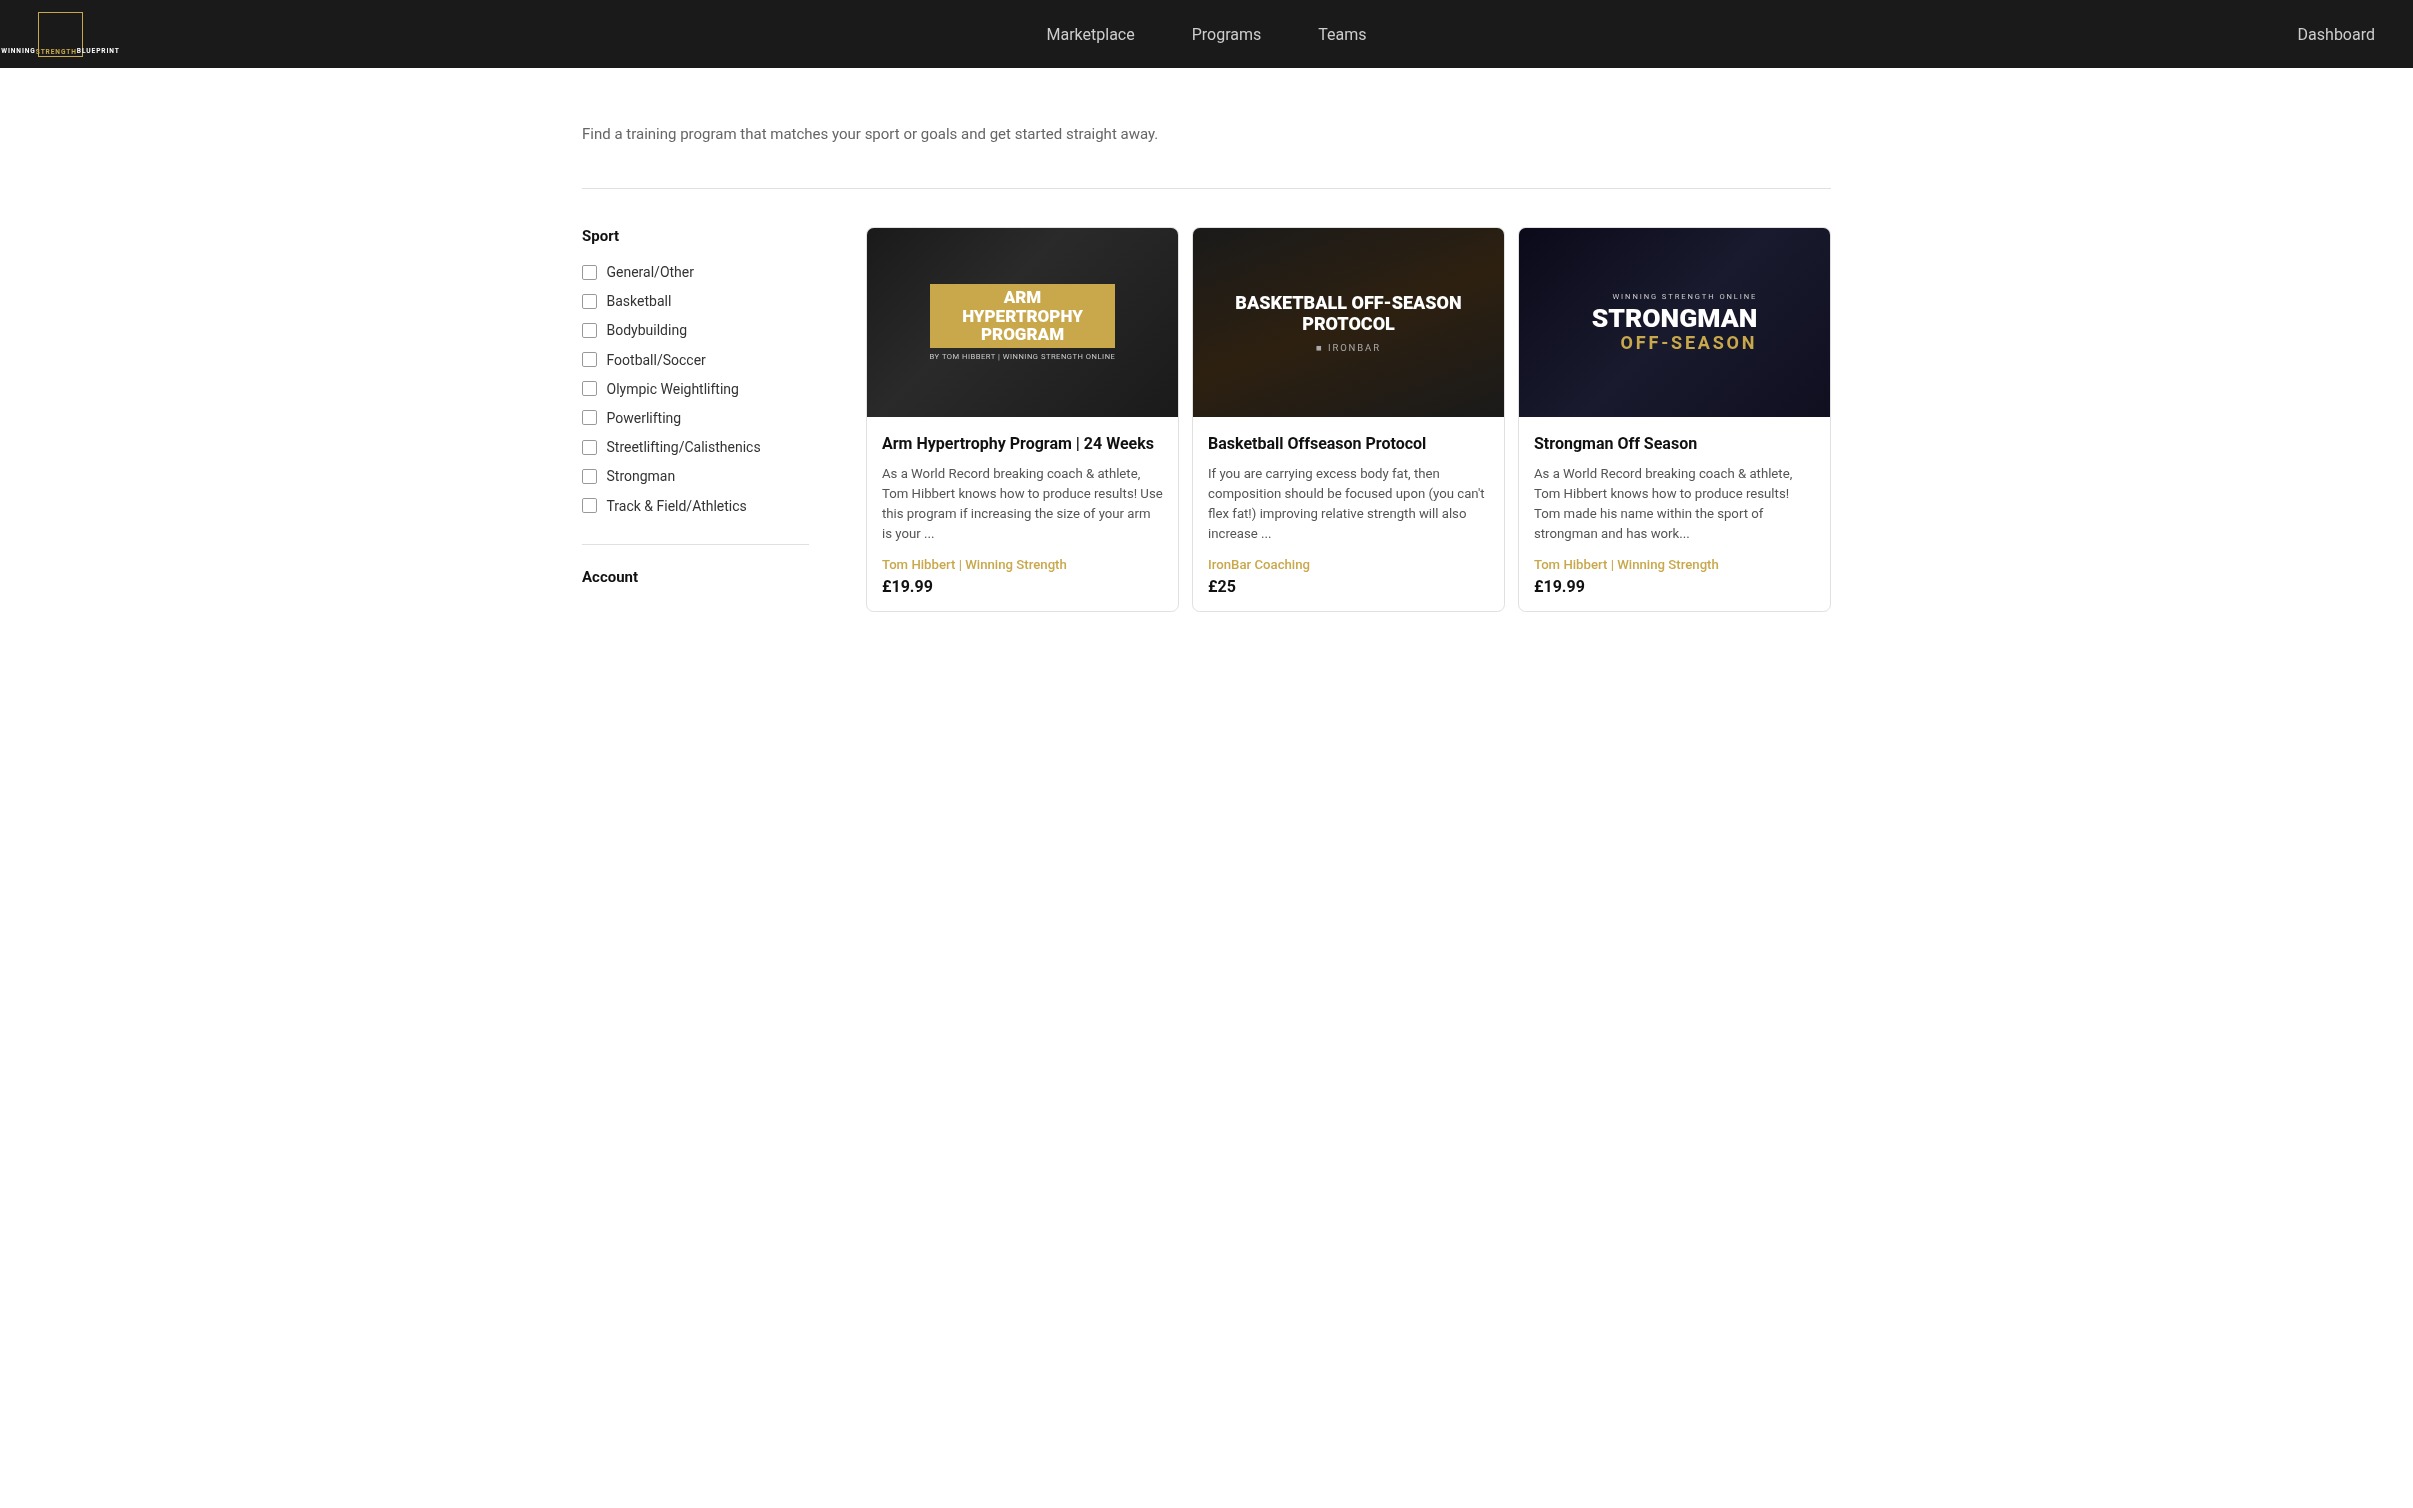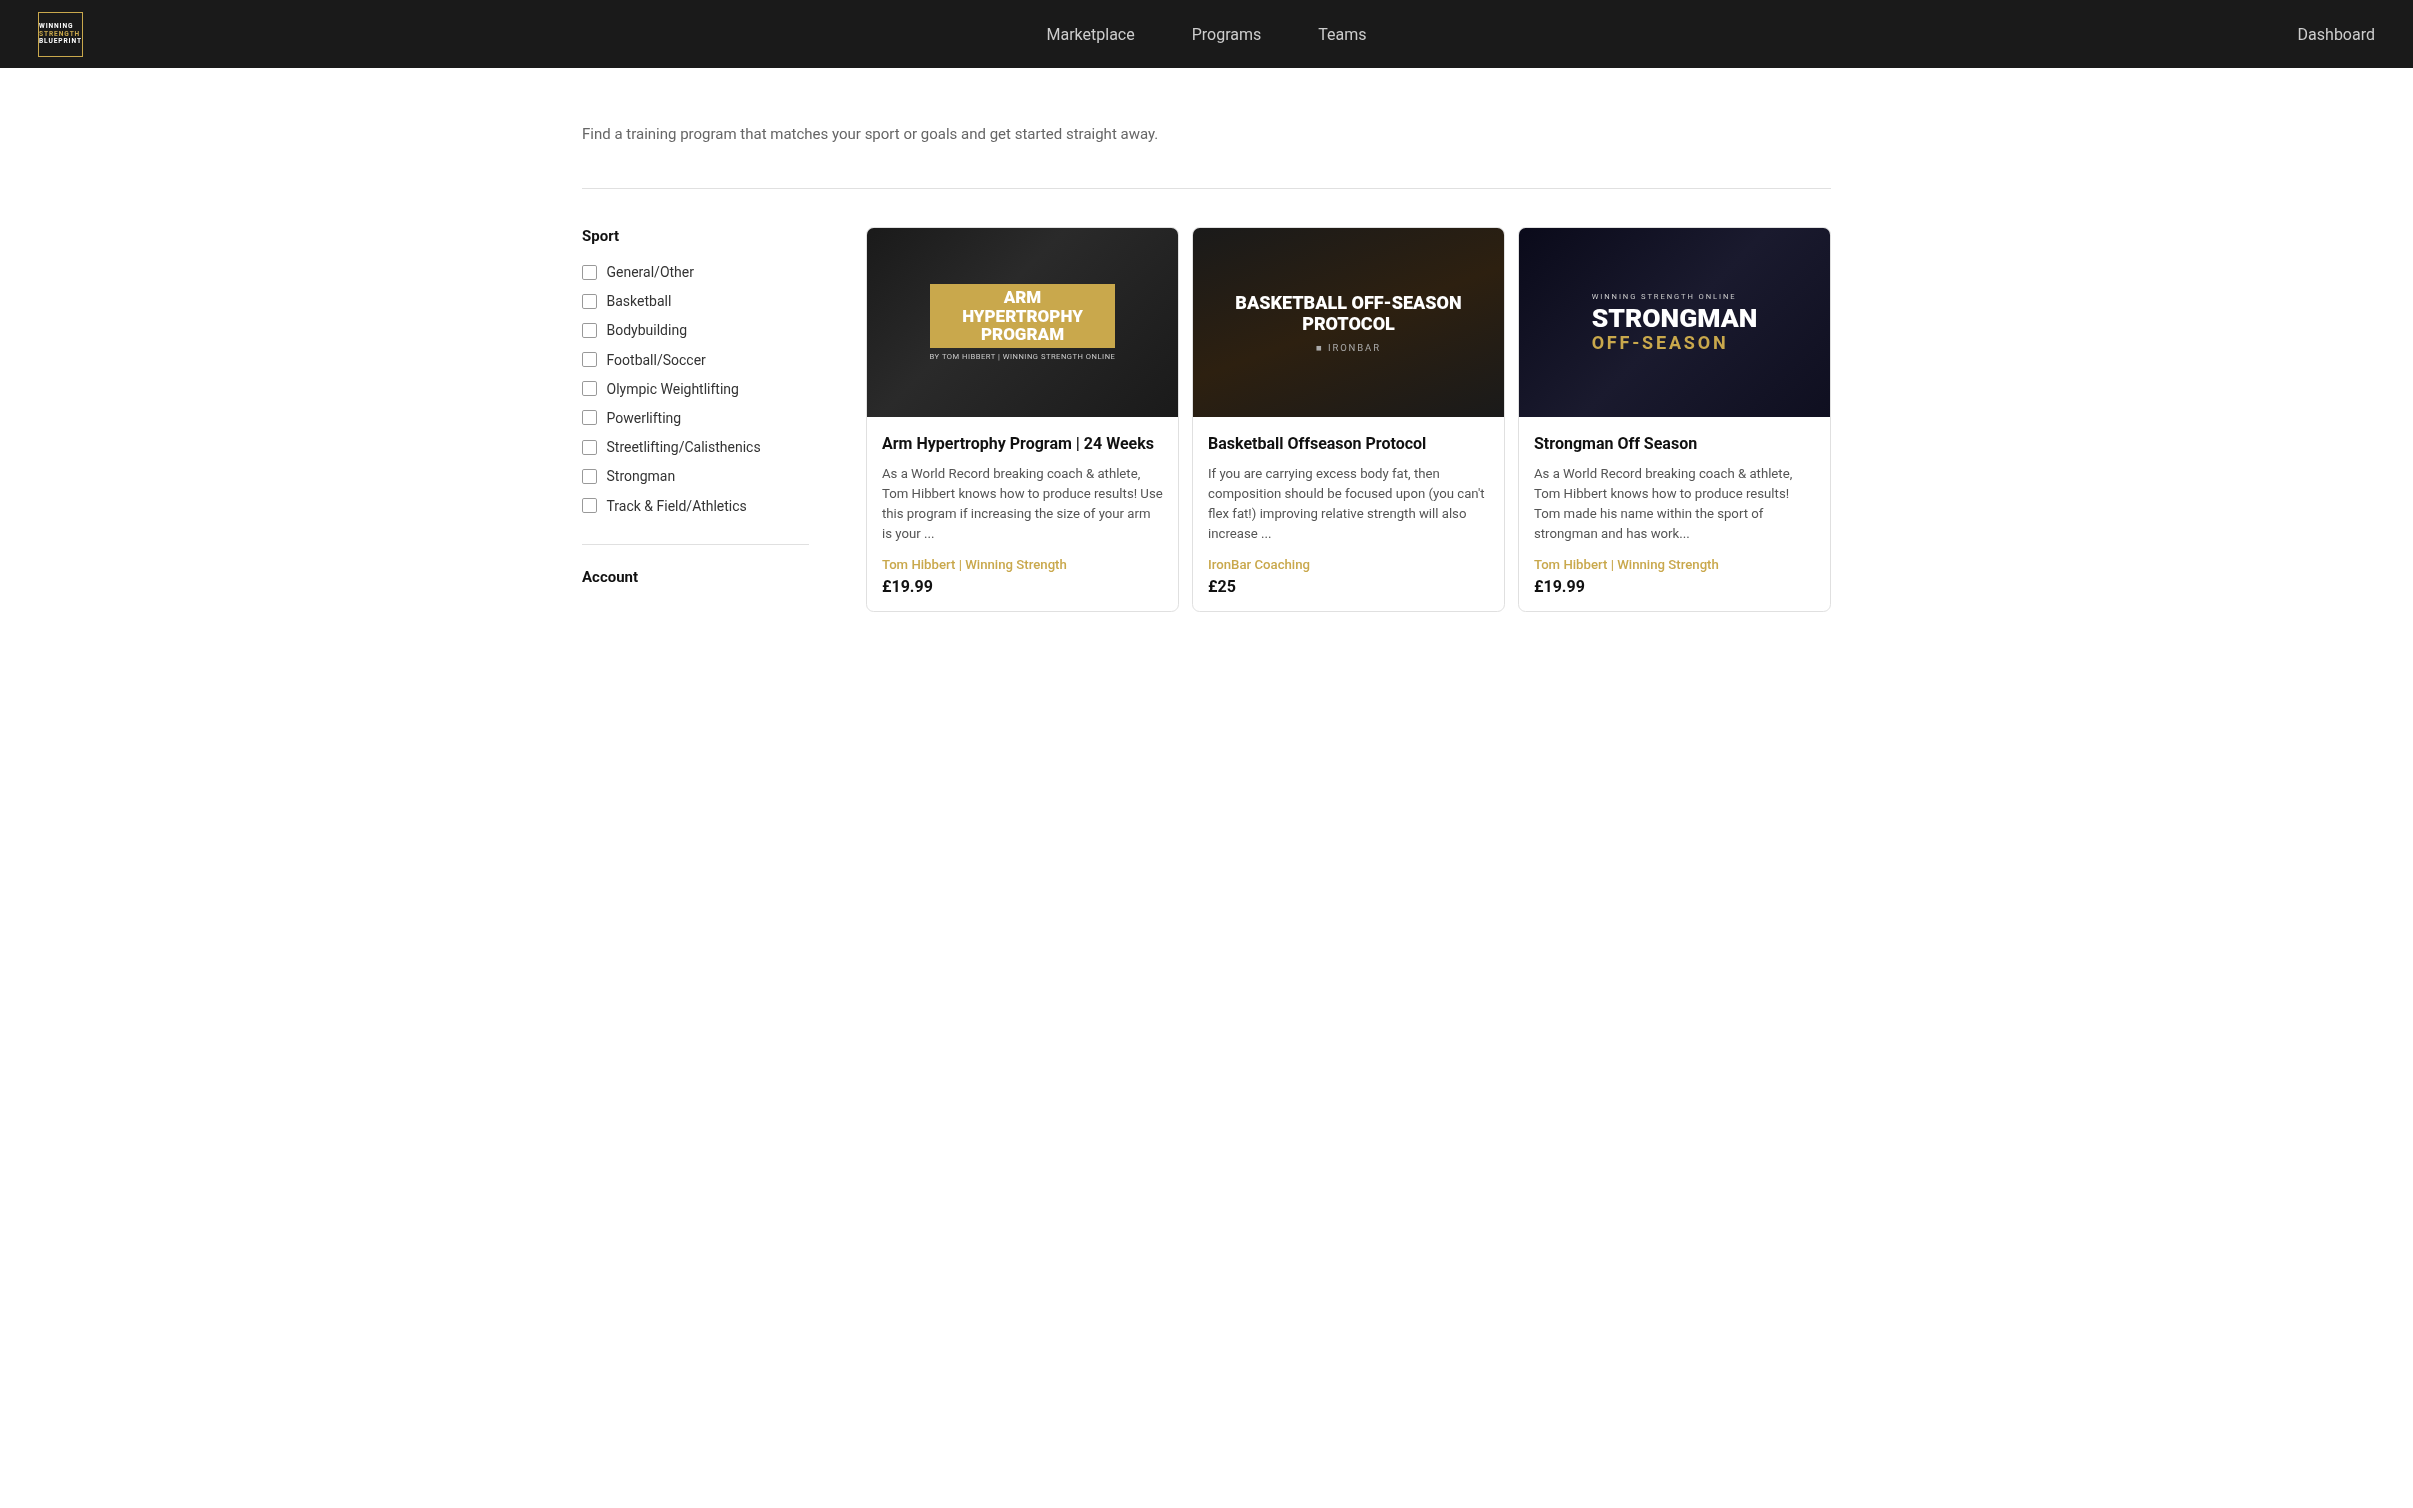--- a/index.html
+++ b/index.html
@@ -17,23 +17,23 @@
     .nav-logo {
       display: flex;
       align-items: center;
       gap: 7.6px;
     }
     .logo-box {
       width: 45px;
       height: 45px;
       border: 1.9px solid #c9a84c;
       display: flex;
-      align-items: flex-start;
+      align-items: flex-end;
       justify-content: center;
-      flex-direction: column;
+      flex-direction: row;
     }
     .logo-text-top { color: #fff; font-size: 6.6px; font-weight: 700; letter-spacing: 0.9px; text-align: center; line-height: 1.1; }
     .logo-text-accent { color: #c9a84c; font-size: 6.6px; font-weight: 700; letter-spacing: 0.9px; text-align: center; }
     .nav-links {
       display: flex;
       gap: 57px;
       position: absolute;
       left: 50%;
       transform: translateX(-50%);
     }
@@ -313,21 +313,21 @@
         <div class="product-info">
           <div class="product-name">Basketball Offseason Protocol</div>
           <div class="product-desc">If you are carrying excess body fat, then composition should be focused upon (you can't flex fat!) improving relative strength will also increase ...</div>
           <div class="product-author">IronBar Coaching</div>
           <div class="product-price">£25</div>
         </div>
       </div>
 
       <div class="product-card">
         <div class="product-image-container card-strongman">
-          <div style="text-align:left;">
+          <div style="text-align:right;">
             <div style="color:#ccc; font-size:7.6px; letter-spacing:1.9px; margin-bottom:3.8px;">WINNING STRENGTH ONLINE</div>
             <div style="color:#fff; font-size:26.5px; font-weight:900; text-transform:uppercase; line-height:1;">STRONGMAN</div>
             <div style="color:#c9a84c; font-size:18px; font-weight:700; text-transform:uppercase; letter-spacing:2.8px;">OFF-SEASON</div>
           </div>
         </div>
         <div class="product-info">
           <div class="product-name">Strongman Off Season</div>
           <div class="product-desc">As a World Record breaking coach &amp; athlete, Tom Hibbert knows how to produce results! Tom made his name within the sport of strongman and has work...</div>
           <div class="product-author">Tom Hibbert | Winning Strength</div>
           <div class="product-price">£19.99</div>

